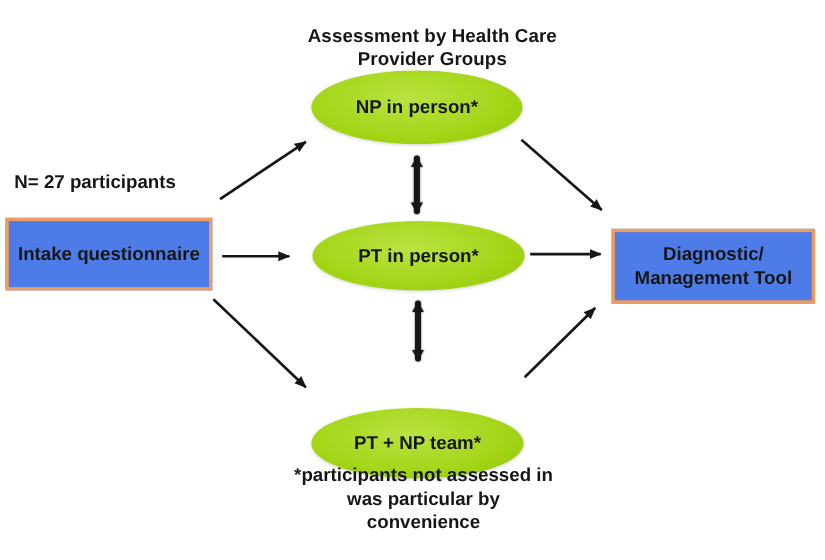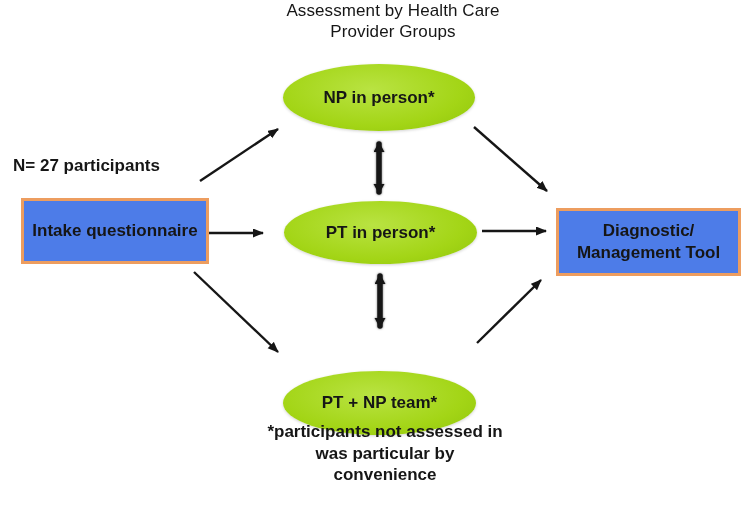--- a/index.html
+++ b/index.html
@@ -14,37 +14,37 @@
   .canvas{
     position:relative;
     width:750px;height:509px;
     background:#ffffff;
     font-family:"Liberation Sans", sans-serif;
     color:var(--ink);
     overflow:hidden;
   }
   .arrows{position:absolute;left:0;top:0;width:750px;height:509px;}
   .title{
-    position:absolute;left:183px;top:0;width:420px;
-    text-align:center;font-size:17px;font-weight:400;line-height:21px;
+    position:absolute;left:183px;top:22px;width:420px;
+    text-align:center;font-size:17px;font-weight:700;line-height:21px;
     letter-spacing:.1px;
   }
   .plabel{
     position:absolute;left:13px;top:156px;
     font-size:17px;font-weight:700;
   }
   .box{
     position:absolute;
     background:var(--box-fill);
     border:3px solid var(--box-border);
     box-sizing:border-box;
     display:flex;align-items:center;justify-content:center;
     text-align:center;font-size:17px;font-weight:700;line-height:22px;
   }
-  .box.intake{left:5px;top:198px;width:188px;height:66px;margin-left:16px;}
+  .box.intake{left:5px;top:198px;width:188px;height:66px;}
   .box.tool{left:556px;top:208px;width:185px;height:68px;}
   .ellipse{
     position:absolute;
     border-radius:50%;
     background:radial-gradient(ellipse at 46% 38%, var(--ellipse-light) 0%, var(--ellipse-fill) 62%, var(--ellipse-dark) 100%);
     box-shadow:0 1px 3px rgba(0,0,0,0.18);
     display:flex;align-items:center;justify-content:center;
     text-align:center;font-size:17px;font-weight:700;
   }
   .ellipse.np{left:283px;top:64px;width:192px;height:67px;text-align:center;}

